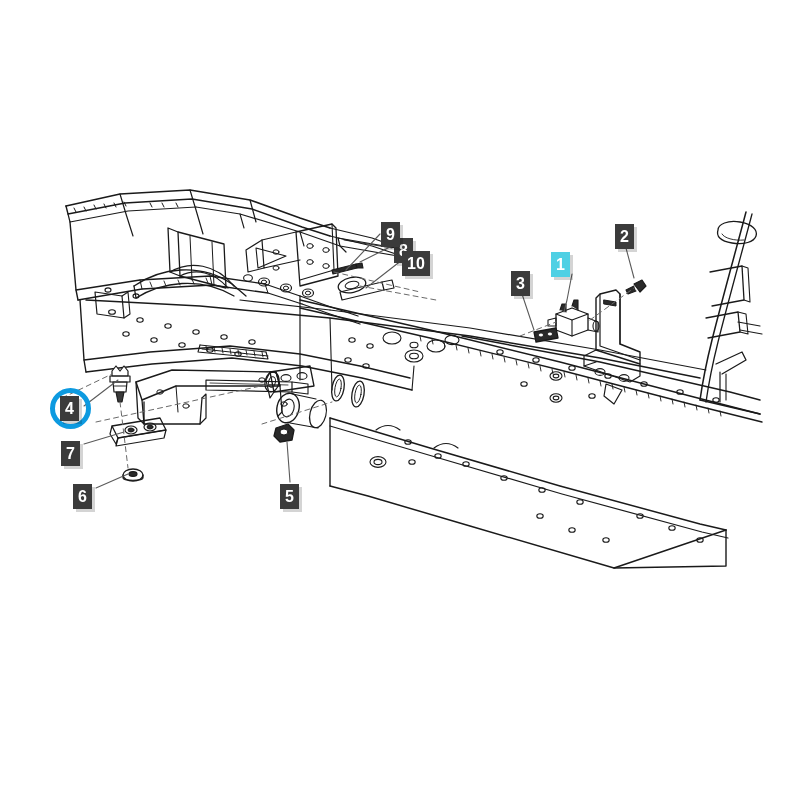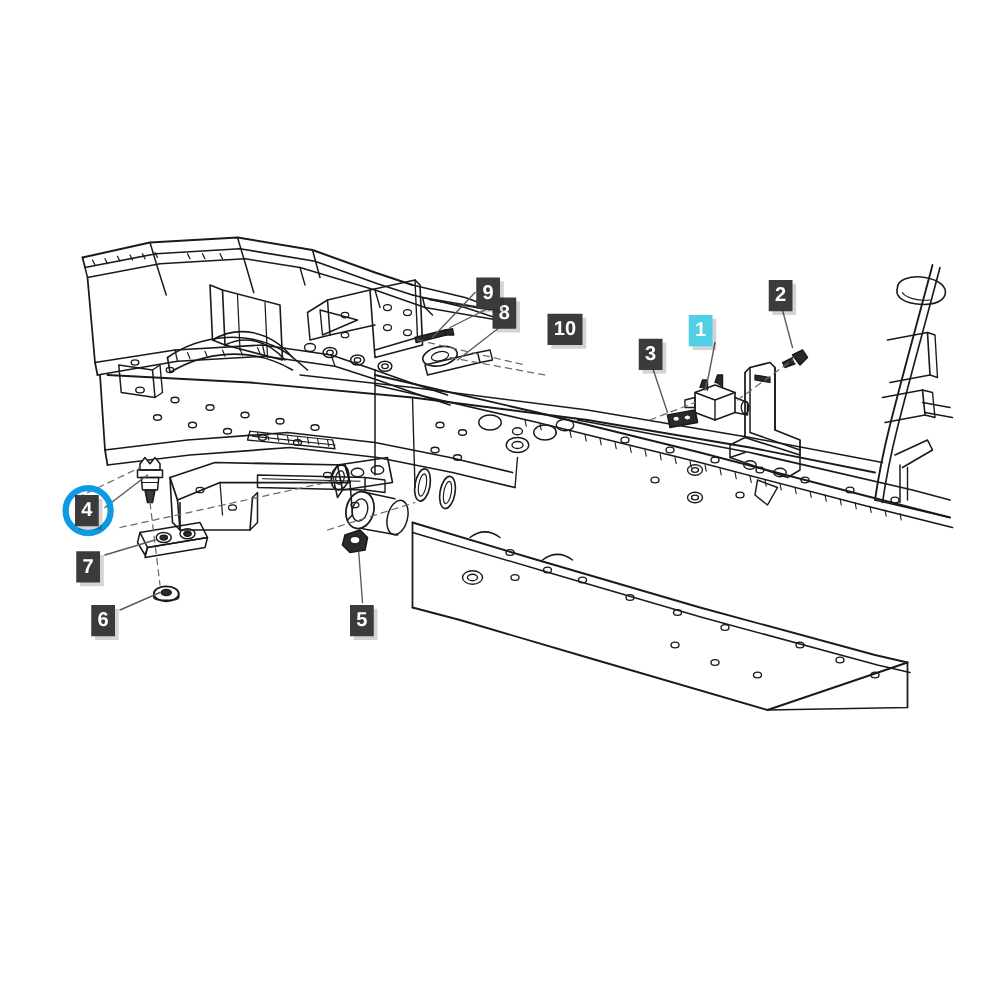--- a/index.html
+++ b/index.html
@@ -425,15 +425,15 @@
   <div class="callout dark w1" style="left:280px; top:484px;">5</div>
 
   <div class="callout dark w1" style="left:73px; top:484px;">6</div>
 
   <div class="callout dark w1" style="left:61px; top:441px;">7</div>
 
   <div class="callout dark w1" style="left:394px; top:238px;">8</div>
 
   <div class="callout dark w1" style="left:381px; top:222px;">9</div>
 
-  <div class="callout dark w2" style="left:402px; top:251px;margin-left:36px;">10</div>
+  <div class="callout dark w2" style="left:402px; top:251px;">10</div>
 
 </div>
 
 </body></html>

